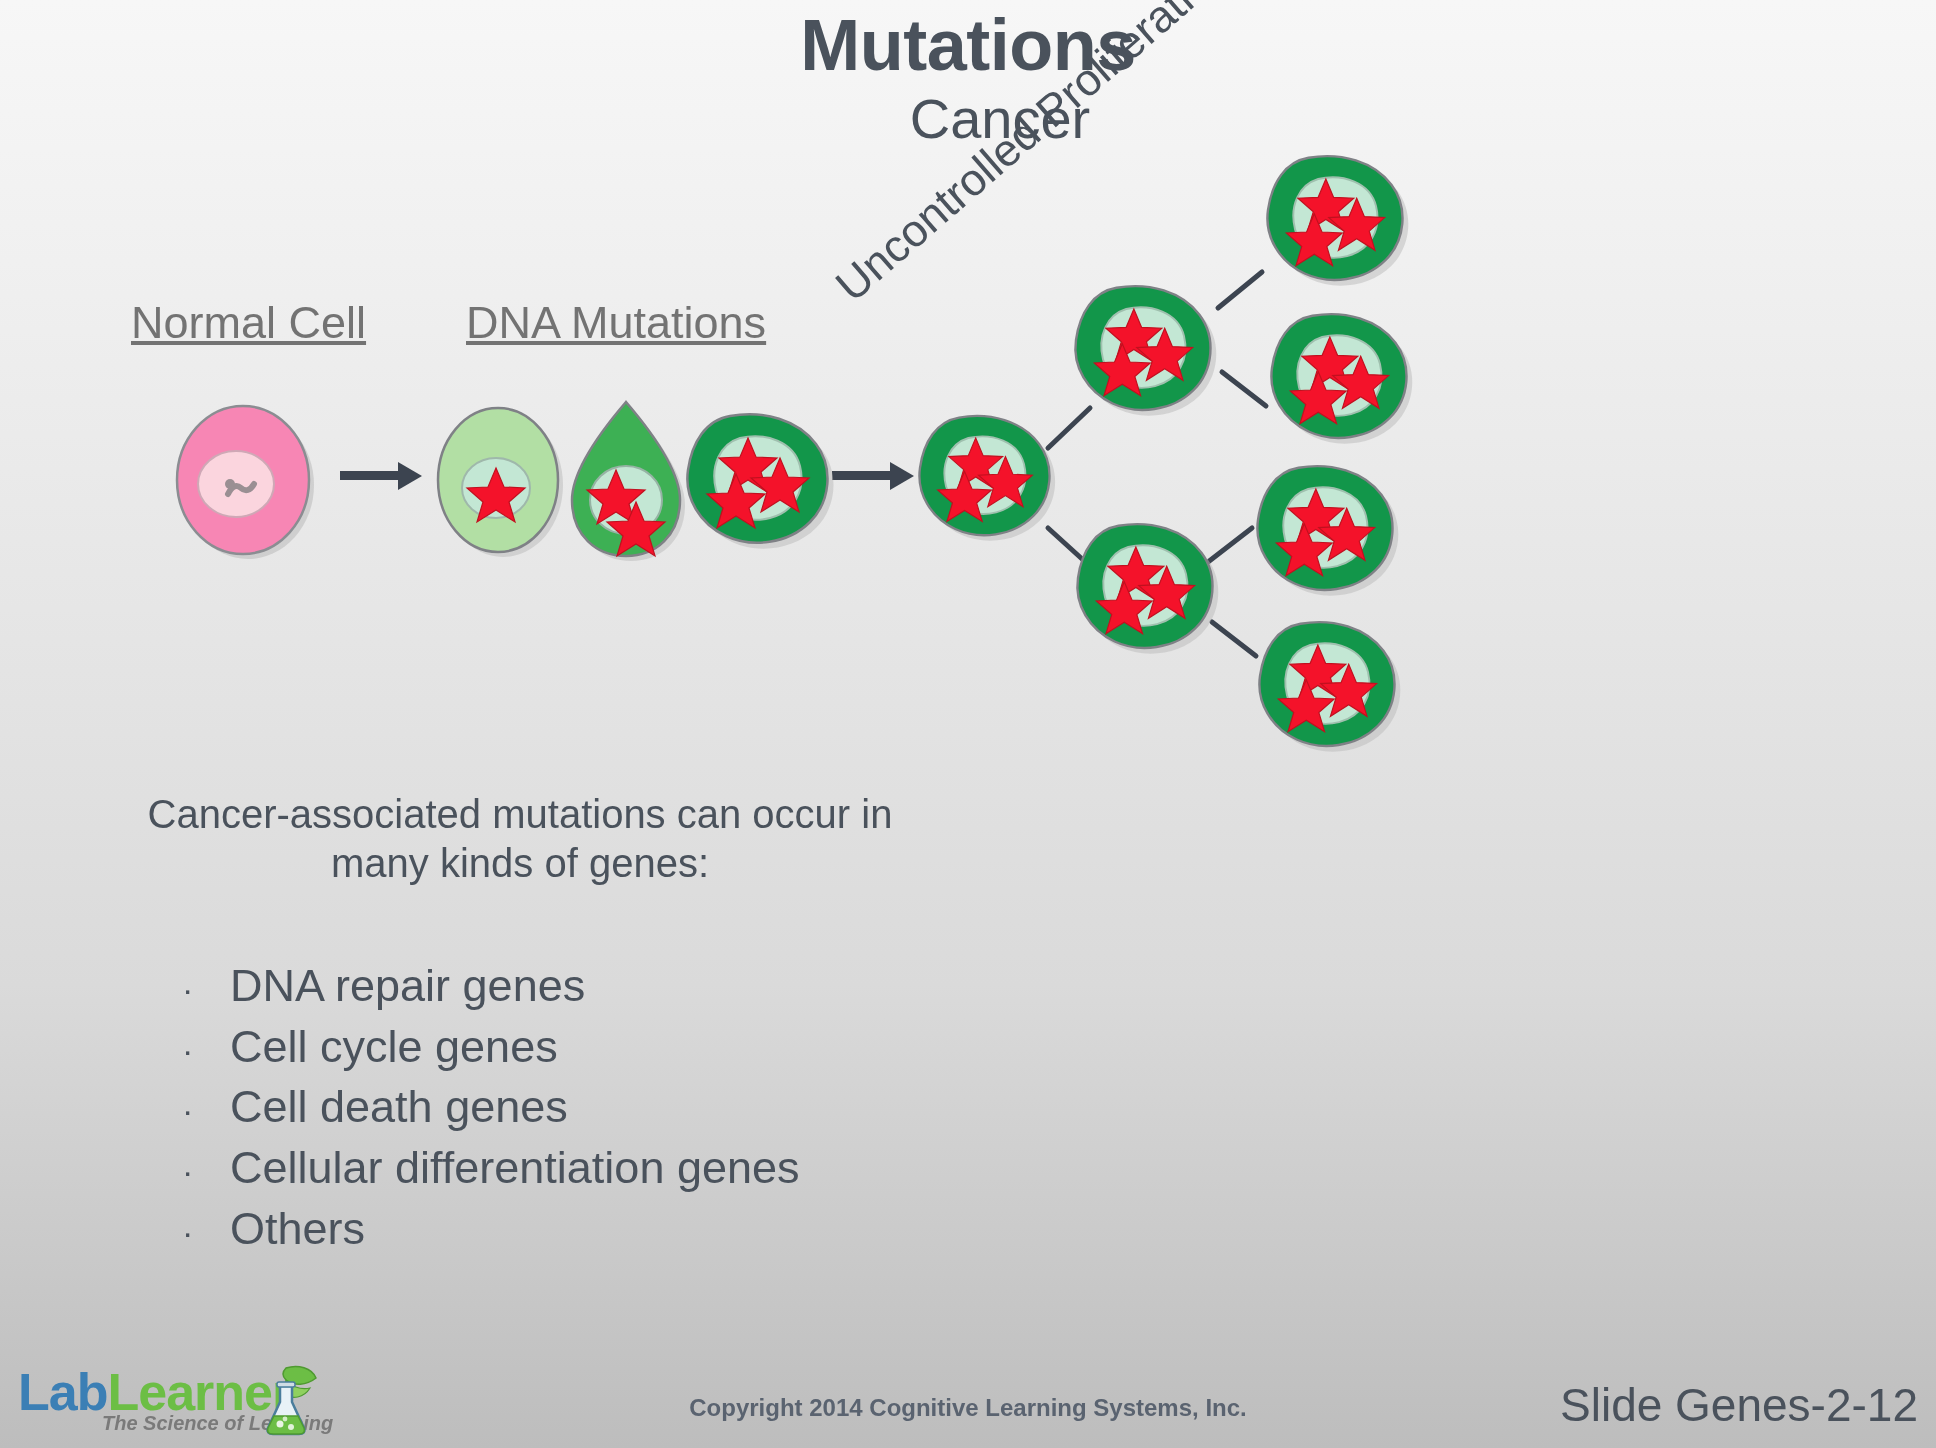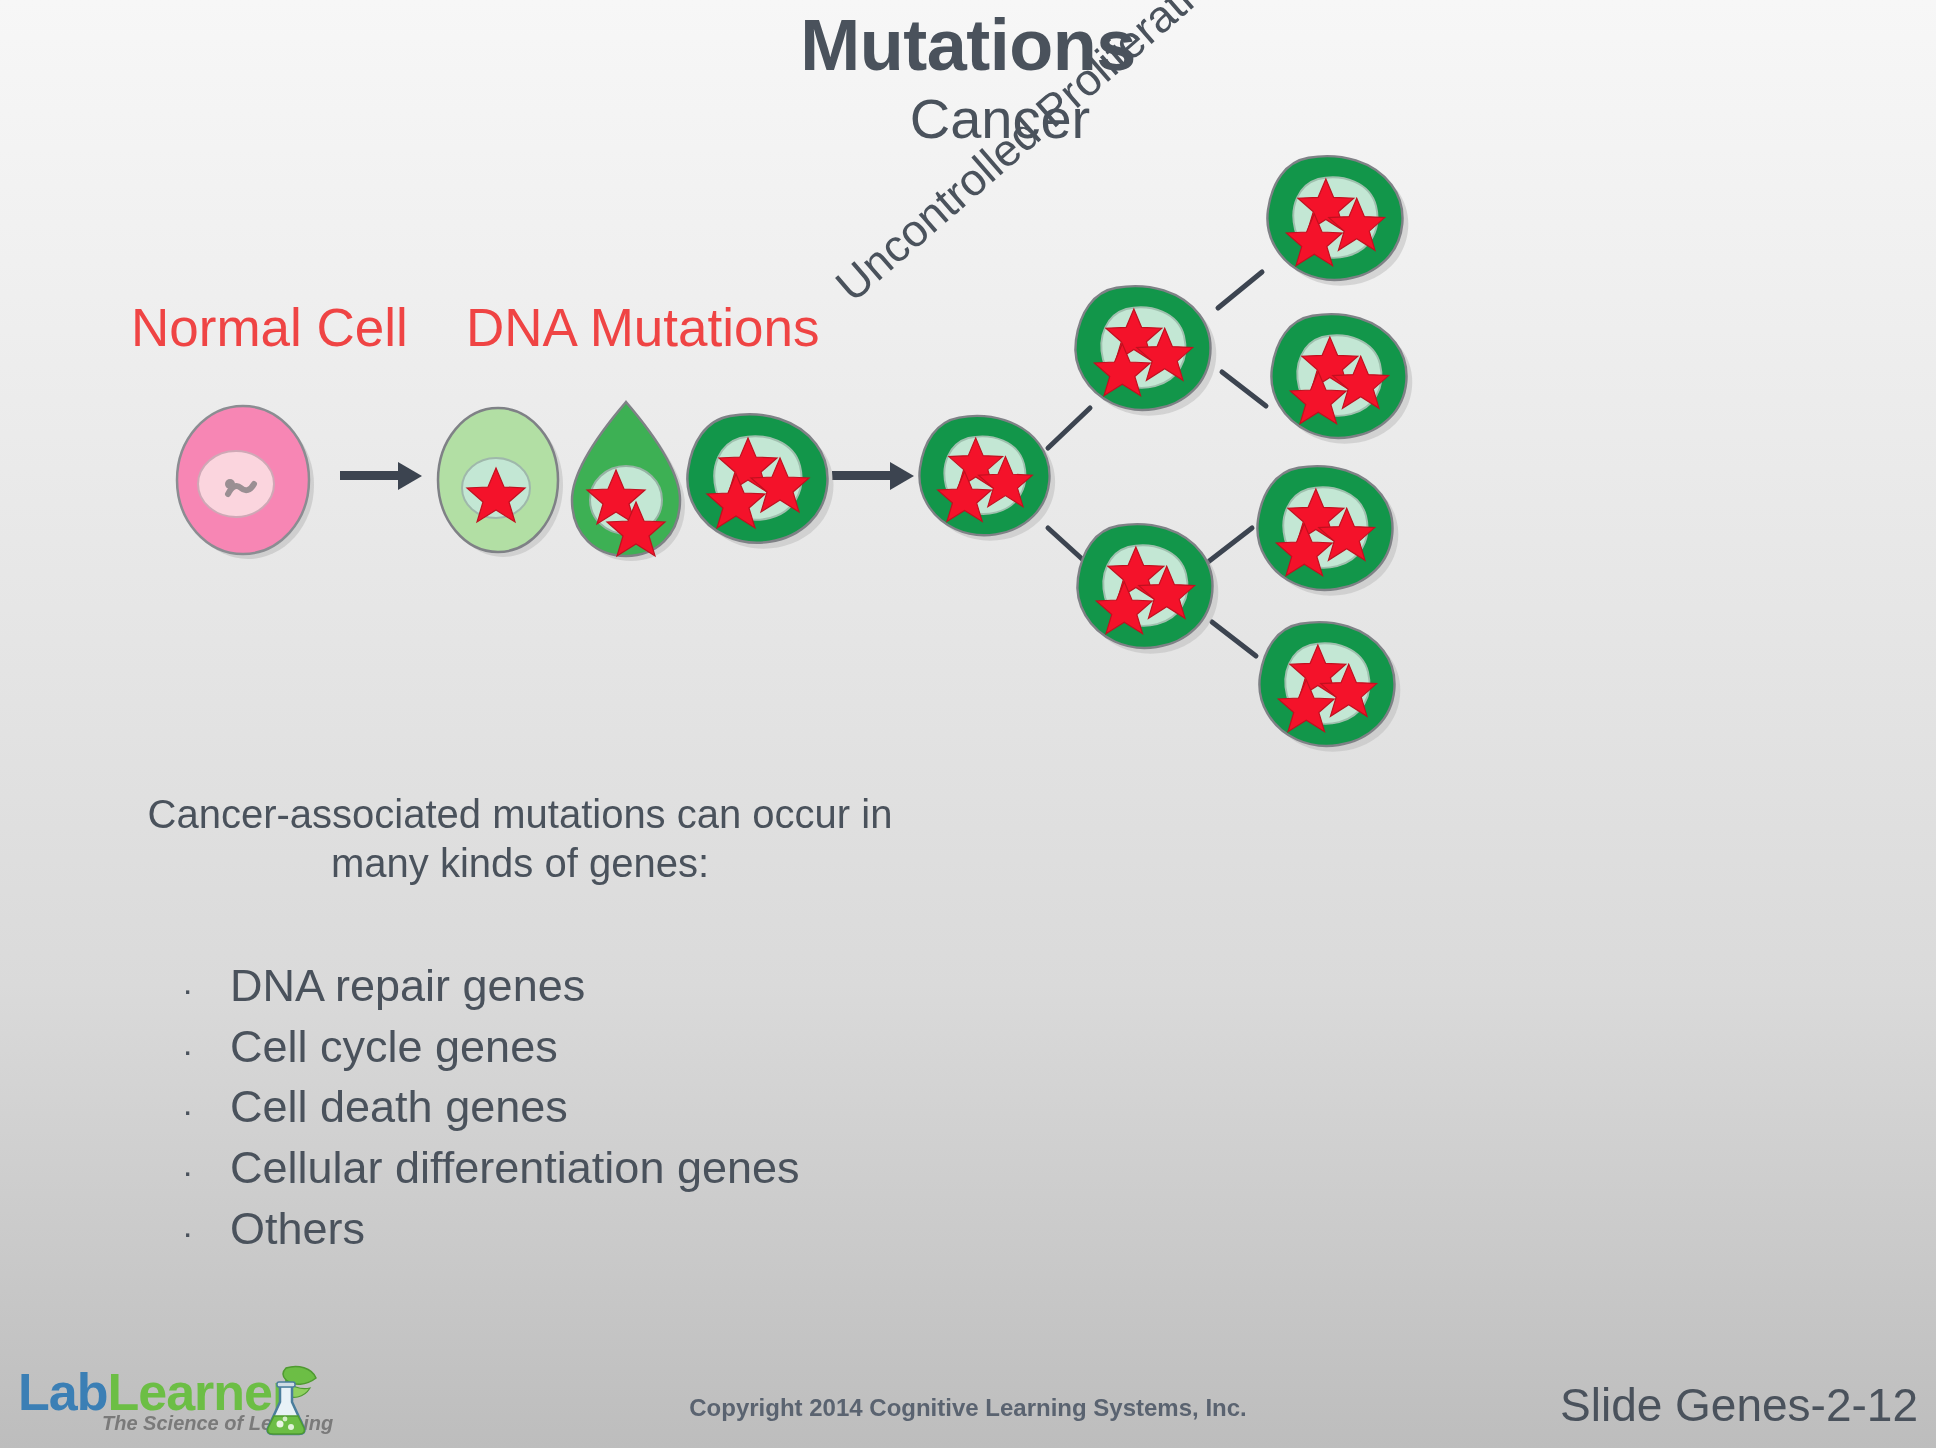--- a/index.html
+++ b/index.html
@@ -38,23 +38,24 @@
     width: 1936px;
     text-align: center;
     font-size: 56px;
     color: #4a525c;
     padding-left: 32px;
   }
 
   
   .stage-label {
     position: absolute;
-    font-size: 53px;
-    color: #ef4444;
+    font-size: 45px;
+    color: #737373;
     white-space: nowrap;
+    text-decoration: underline;
   }
   #lbl-normal { left: 131px; top: 297px; }
   #lbl-dna    { left: 466px; top: 297px; }
 
   .rot-label {
     position: absolute;
     left: 860px;
     top: 260px;
     font-size: 45px;
     color: #4a525c;

